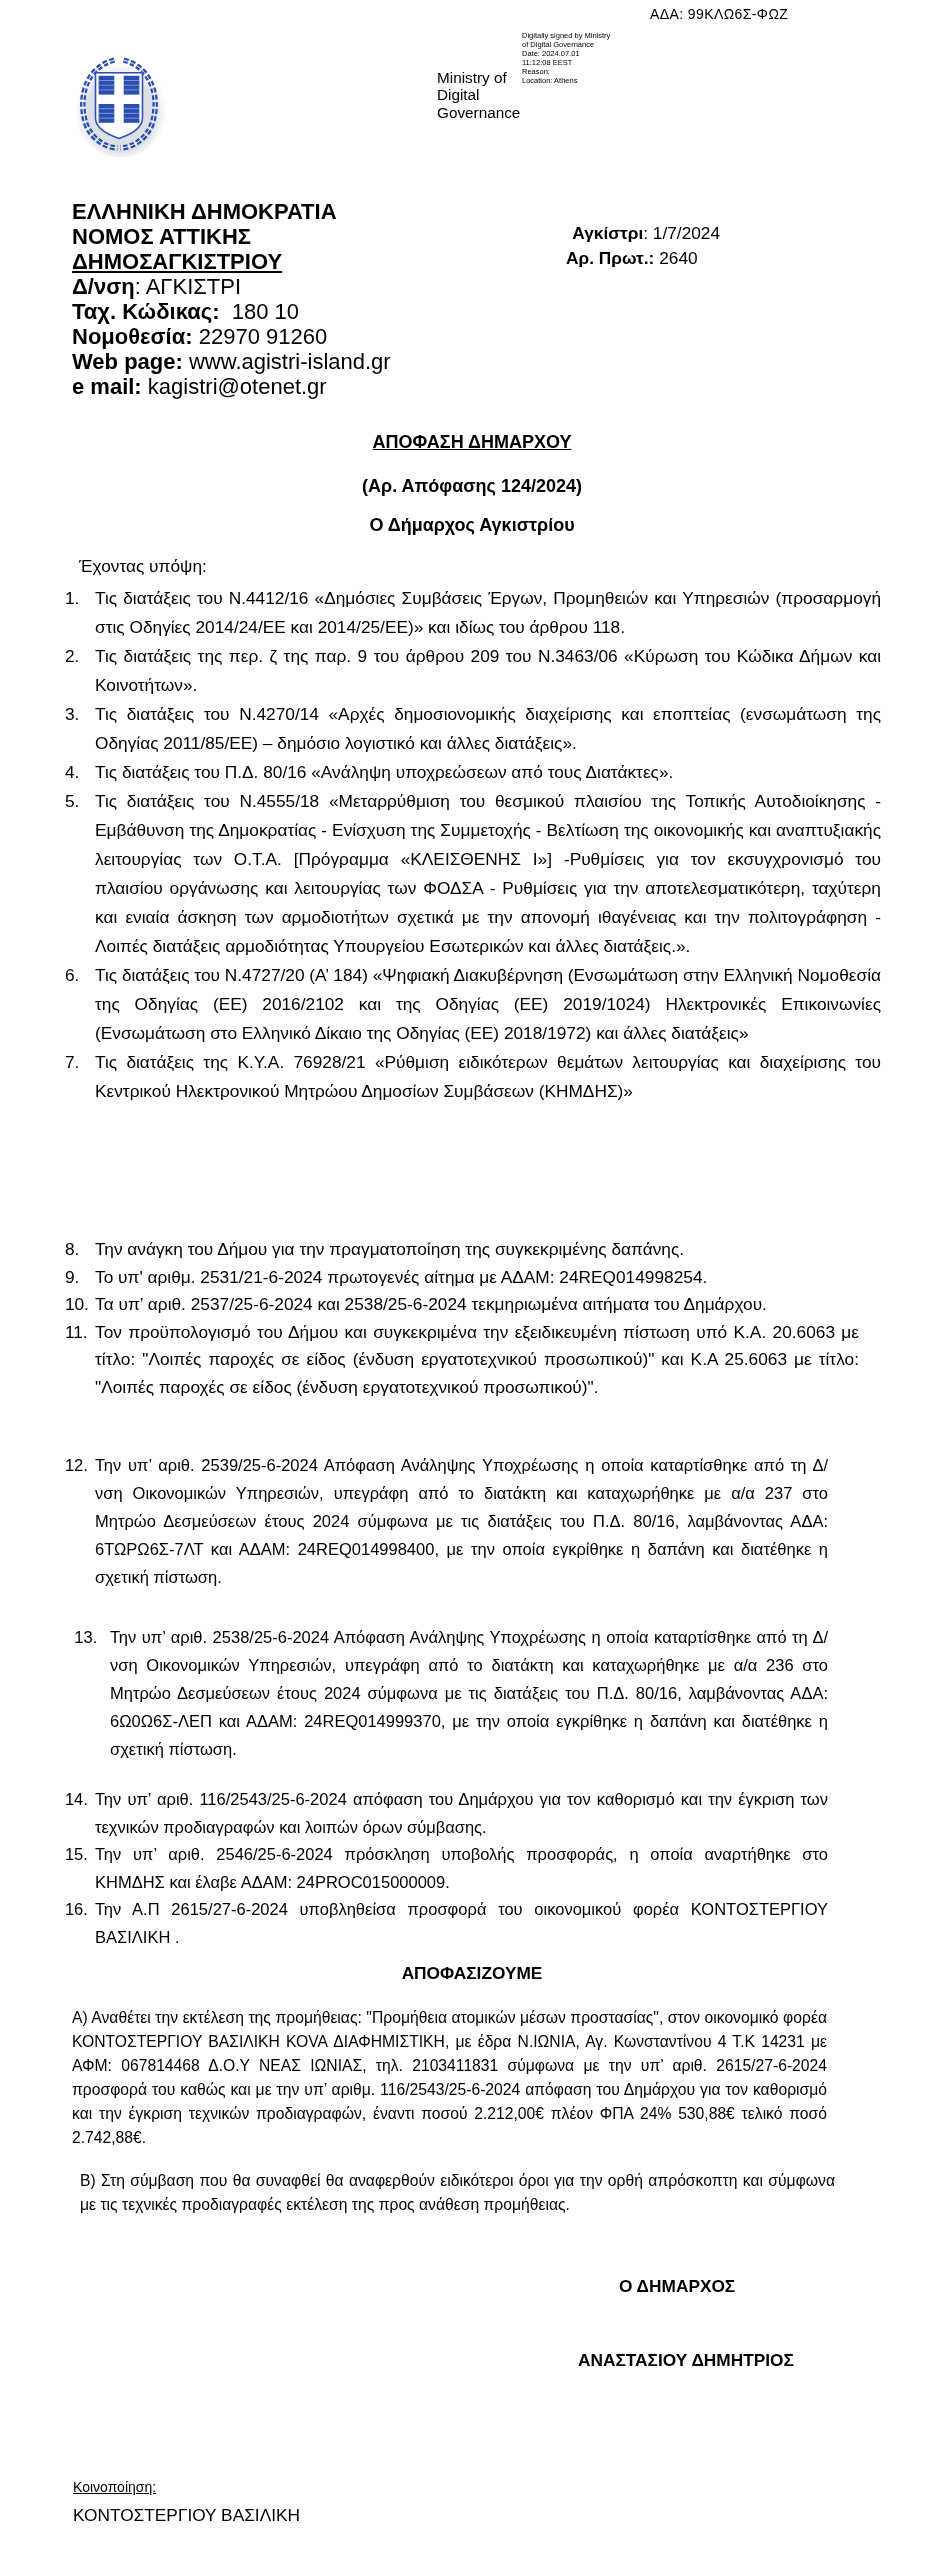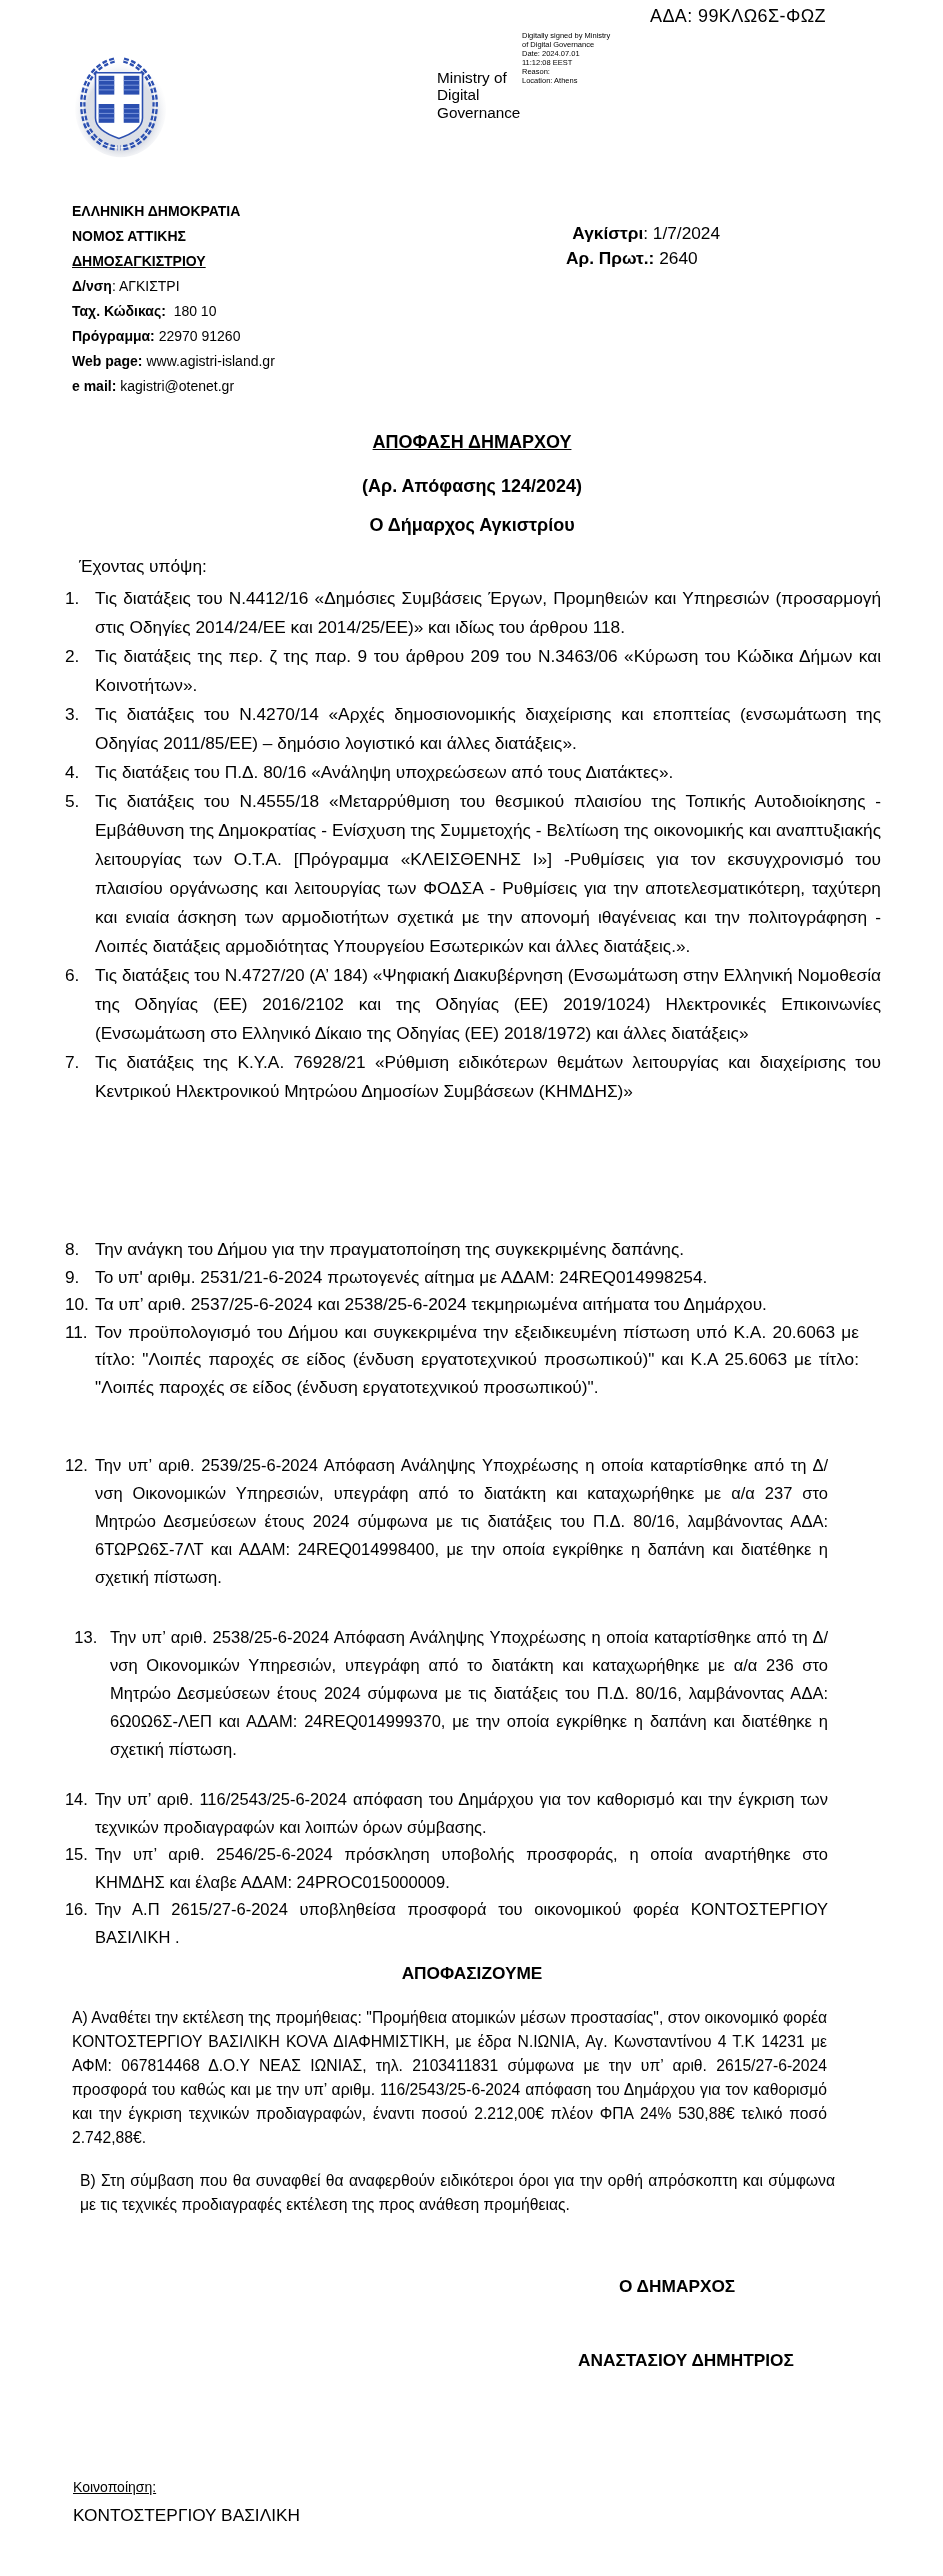--- a/index.html
+++ b/index.html
@@ -2,27 +2,27 @@
 <html style="font-size:12.6px"><head>
 <meta charset="utf-8">
 <style>
   html, body { margin: 0; padding: 0; background: #ffffff; }
   body {
     width: 944px; height: 2576px; position: relative; overflow: hidden;
     font-family: "Liberation Sans", sans-serif; color: #000;
   }
   .abs { position: absolute; }
   
-  .ada { left: 650px; top: 6.3px; font-size: 18px; letter-spacing: 0.4px; }
+  .ada { left: 650px; top: 6.3px; font-size: 14px; letter-spacing: 0.4px; }
   .sig-title { left: 437px; top: 33px; font-size: 15.3px; line-height: 17.3px; margin-top: 36px; }
   .sig-meta { left: 522px; top: 31px; font-size: 7.5px; line-height: 9px; }
   
   .emblem { left: 72px; top: 49px; width: 94px; height: 110px; }
   
-  .hdr-left { left: 72px; top: 199px; font-size: 14px; line-height: 25px; }
+  .hdr-left { left: 72px; top: 199px; font-size: 22px; line-height: 25px; }
   .hdr-left .b { font-weight: bold; }
   .hdr-left .u { text-decoration: underline; }
   .hdr-right { left: 566px; top: 221px; font-size: 17.3px; line-height: 25px; }
   .hdr-right .b { font-weight: bold; }
   
   .center { left: 0; width: 944px; text-align: center; font-weight: bold; font-size: 18px; }
   .t1 { top: 432px; text-decoration: underline; }
   .t2 { top: 476px; }
   .t3 { top: 515px; }
   .lead { left: 79px; top: 556px; font-size: 17.3px; }
@@ -101,21 +101,21 @@
     </g>
   </svg>
 </div>
 
 <div class="abs hdr-left">
   <div class="b">ΕΛΛΗΝΙΚΗ  ΔΗΜΟΚΡΑΤΙΑ</div>
   <div class="b">ΝΟΜΟΣ ΑΤΤΙΚΗΣ</div>
   <div class="b u">ΔΗΜΟΣΑΓΚΙΣΤΡΙΟΥ</div>
   <div><span class="b">Δ/νση</span><span>:  ΑΓΚΙΣΤΡΙ</span></div>
   <div><span class="b">Ταχ.  Κώδικας:</span>&nbsp; <span>180 10</span></div>
-  <div><span class="b">Πρόγραμμα:</span> <span>22970 91260</span></div>
+  <div><span class="b">Νομοθεσία:</span> <span>22970 91260</span></div>
   <div><span class="b">Web page:</span> <span>www.agistri-island.gr</span></div>
   <div><span class="b">e mail:</span> <span>kagistri@otenet.gr</span></div>
 </div>
 
 <div class="abs hdr-right">
   <div style="padding-left:6.3px;"><span class="b">Αγκίστρι</span><span>: 1/7/2024</span></div>
   <div><span class="b">Αρ. Πρωτ.:</span> <span>2640</span></div>
 </div>
 
 <div class="abs center t1">ΑΠΟΦΑΣΗ ΔΗΜΑΡΧΟΥ</div>

